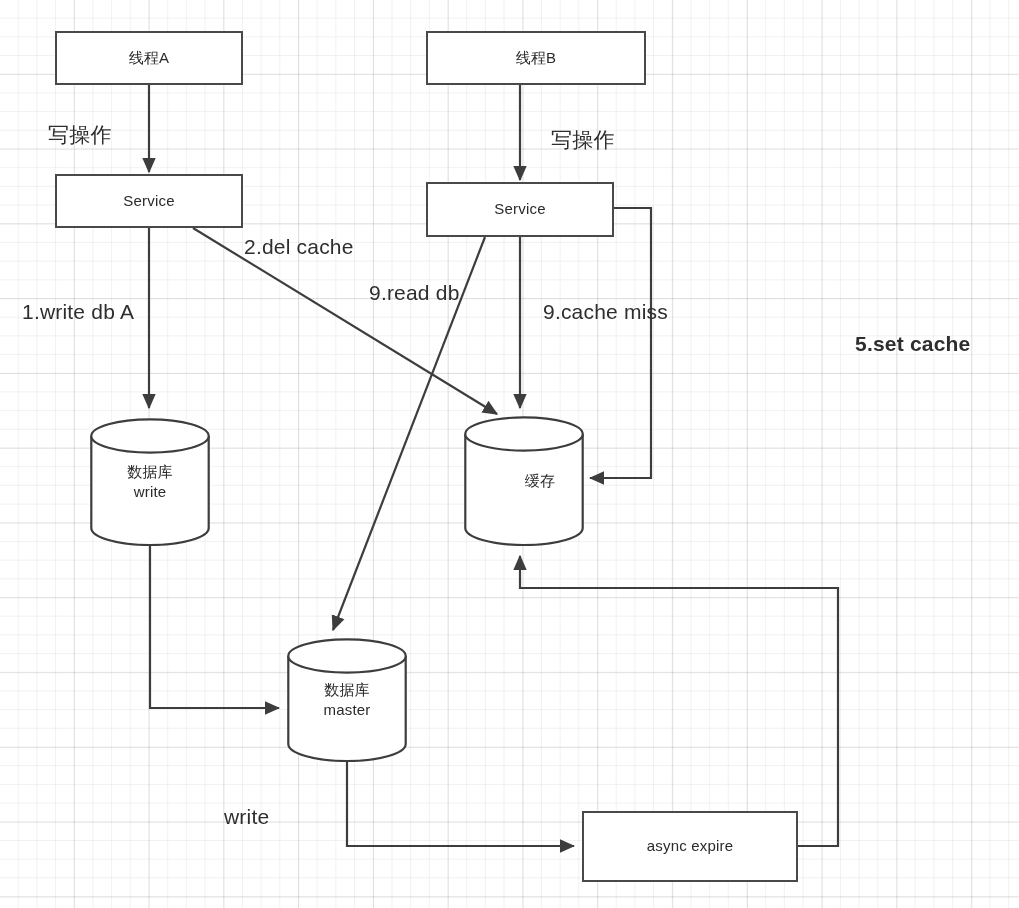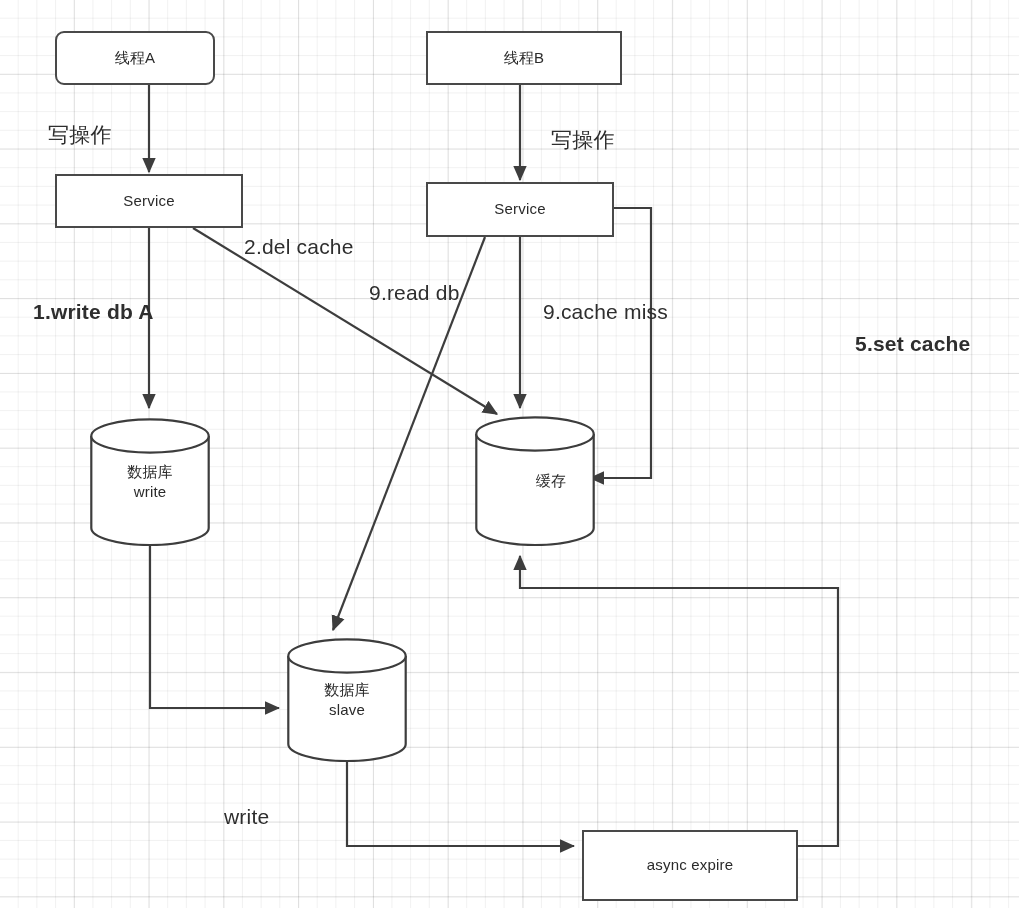--- a/index.html
+++ b/index.html
@@ -102,79 +102,79 @@
       <path d="M 614 208 L 651 208 L 651 478 L 590 478" marker-end="url(#arrow)"></path>
 
       <path d="M 150 546 L 150 708 L 279 708" marker-end="url(#arrow)"></path>
 
       <path d="M 347 762 L 347 846 L 574 846" marker-end="url(#arrow)"></path>
 
       <path d="M 798 846 L 838 846 L 838 588 L 520 588 L 520 556" marker-end="url(#arrow)"></path>
     </g>
   </svg>
 
-  <div class="node box" style="left:55px; top:31px; width:160px; height:54px;border-radius:9px;">
+  <div class="node box" style="left:55px; top:31px; width:188px; height:54px;">
     <span>线程A</span>
   </div>
 
   <div class="node box" style="left:55px; top:174px; width:188px; height:54px;">
     <span>Service</span>
   </div>
 
-  <div class="node box" style="left:426px; top:31px; width:196px; height:54px;">
+  <div class="node box" style="left:426px; top:31px; width:220px; height:54px;">
     <span>线程B</span>
   </div>
 
   <div class="node box" style="left:426px; top:182px; width:188px; height:55px;">
     <span>Service</span>
   </div>
 
   <div class="node cyl" style="left:90px; top:418px; width:120px; height:128px;">
     <svg class="cyl-svg" viewBox="0 0 120 128" preserveAspectRatio="none">
       <path d="M 1.3 18 L 1.3 110 A 58.7 17 0 0 0 118.7 110 L 118.7 18" fill="#ffffff" stroke="#3d3d3d" stroke-width="2.2"></path>
       <ellipse cx="60" cy="18" rx="58.7" ry="16.6" fill="#ffffff" stroke="#3d3d3d" stroke-width="2.2"></ellipse>
     </svg>
     <span class="cyl-label">
       <span>数据库</span><br>
       <span>write</span>
     </span>
   </div>
 
-  <div class="node cyl" style="left:475px; top:416px; width:120px; height:130px;padding-left:32px;">
+  <div class="node cyl" style="left:464px; top:416px; width:120px; height:130px;padding-left:32px;">
     <svg class="cyl-svg" viewBox="0 0 120 130" preserveAspectRatio="none">
       <path d="M 1.3 18 L 1.3 112 A 58.7 17 0 0 0 118.7 112 L 118.7 18" fill="#ffffff" stroke="#3d3d3d" stroke-width="2.2"></path>
       <ellipse cx="60" cy="18" rx="58.7" ry="16.6" fill="#ffffff" stroke="#3d3d3d" stroke-width="2.2"></ellipse>
     </svg>
     <span class="cyl-label">缓存</span>
   </div>
 
   <div class="node cyl" style="left:287px; top:638px; width:120px; height:124px;">
     <svg class="cyl-svg" viewBox="0 0 120 124" preserveAspectRatio="none">
       <path d="M 1.3 18 L 1.3 106 A 58.7 17 0 0 0 118.7 106 L 118.7 18" fill="#ffffff" stroke="#3d3d3d" stroke-width="2.2"></path>
       <ellipse cx="60" cy="18" rx="58.7" ry="16.6" fill="#ffffff" stroke="#3d3d3d" stroke-width="2.2"></ellipse>
     </svg>
     <span class="cyl-label">
       <span>数据库</span><br>
-      <span>slave</span>
+      <span>master</span>
     </span>
   </div>
 
-  <div class="node box" style="left:582px; top:811px; width:216px; height:71px;margin-top:19px;">
+  <div class="node box" style="left:582px; top:811px; width:216px; height:71px;">
     <span>async expire</span>
   </div>
 
   <div class="edge-label" style="left:48px; top:121px;">写操作</div>
 
   <div class="edge-label" style="left:551px; top:126px;">写操作</div>
 
   <div class="edge-label" style="left:244px; top:235px;">2.del cache</div>
 
   <div class="edge-label" style="left:369px; top:281px;">9.read db</div>
 
   <div class="edge-label" style="left:543px; top:300px;">9.cache miss</div>
 
-  <div class="edge-label" style="left:33px; top:300px;font-weight:bold;">1.write db A</div>
+  <div class="edge-label" style="left:22px; top:300px;">1.write db A</div>
 
   <div class="edge-label" style="left:855px; top:332px;font-weight:bold;">5.set cache</div>
 
   <div class="edge-label" style="left:224px; top:805px;">write</div>
 
 </div>
 
 </body></html>

